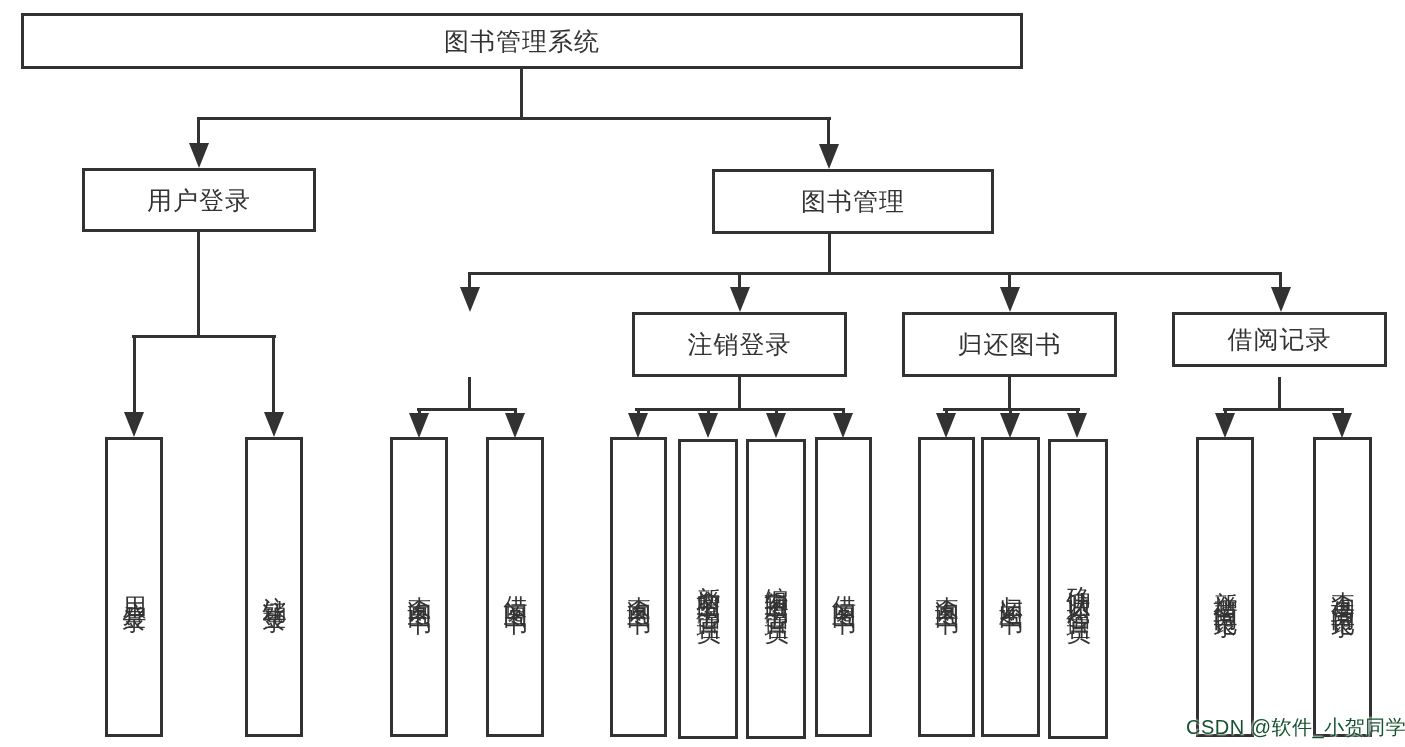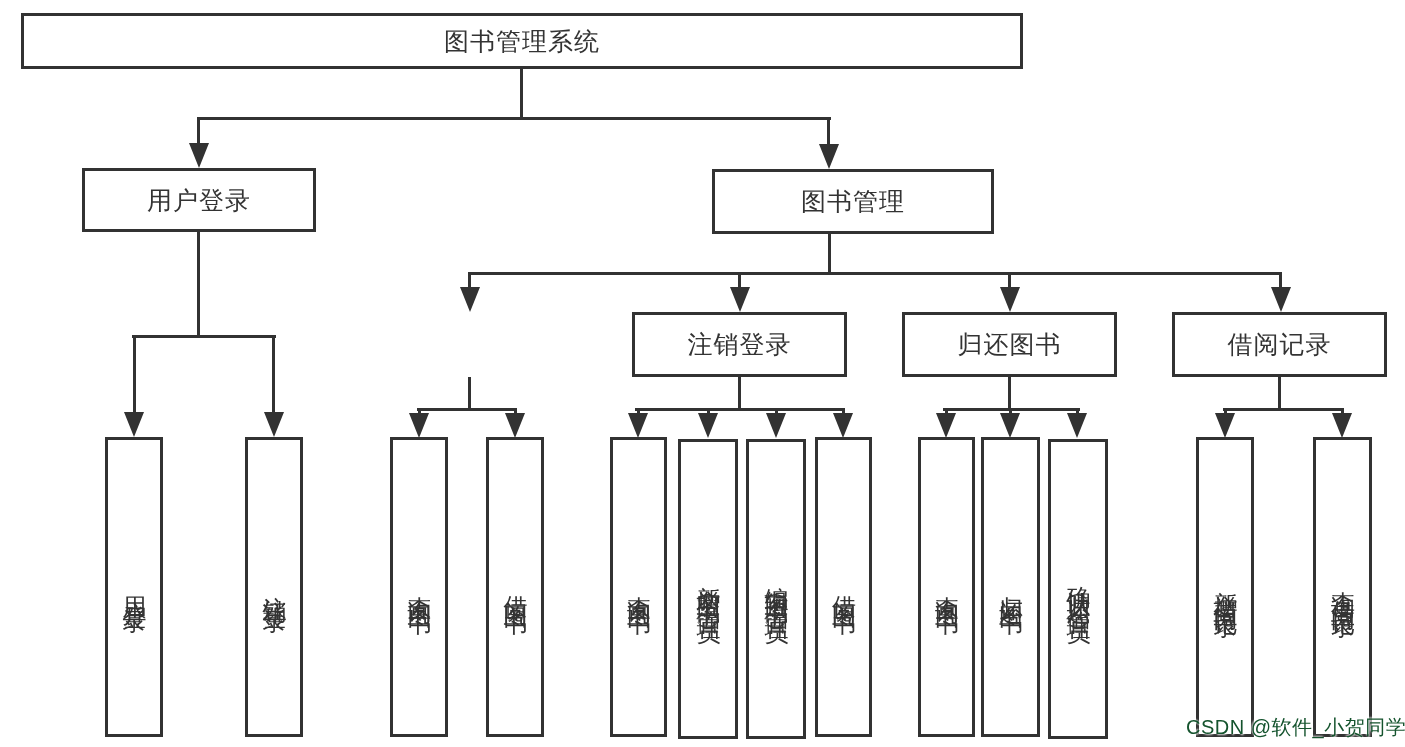--- a/index.html
+++ b/index.html
@@ -69,21 +69,21 @@
   <div class="arrow" style="left:1000px;top:287px;"></div>
   <div class="line" style="left:1279px;top:272px;width:3px;height:18px;"></div>
   <div class="arrow" style="left:1271px;top:287px;"></div>
 
   <div class="node" style="left:632px;top:312px;width:215px;height:65px;">
     <span class="hlabel">注销登录</span>
   </div>
   <div class="node" style="left:902px;top:312px;width:215px;height:65px;">
     <span class="hlabel">归还图书</span>
   </div>
-  <div class="node" style="left:1172px;top:312px;width:215px;height:65px;">
+  <div class="node" style="left:1172px;top:312px;width:215px;height:55px;">
     <span class="hlabel">借阅记录</span>
   </div>
 
   <div class="line" style="left:468px;top:377px;width:3px;height:33px;"></div>
   <div class="line" style="left:417px;top:408px;width:100px;height:3px;"></div>
   <div class="line" style="left:418px;top:408px;width:3px;height:9px;"></div>
   <div class="arrow" style="left:409px;top:413px;"></div>
   <div class="line" style="left:514px;top:408px;width:3px;height:9px;"></div>
   <div class="arrow" style="left:505px;top:413px;"></div>
 

